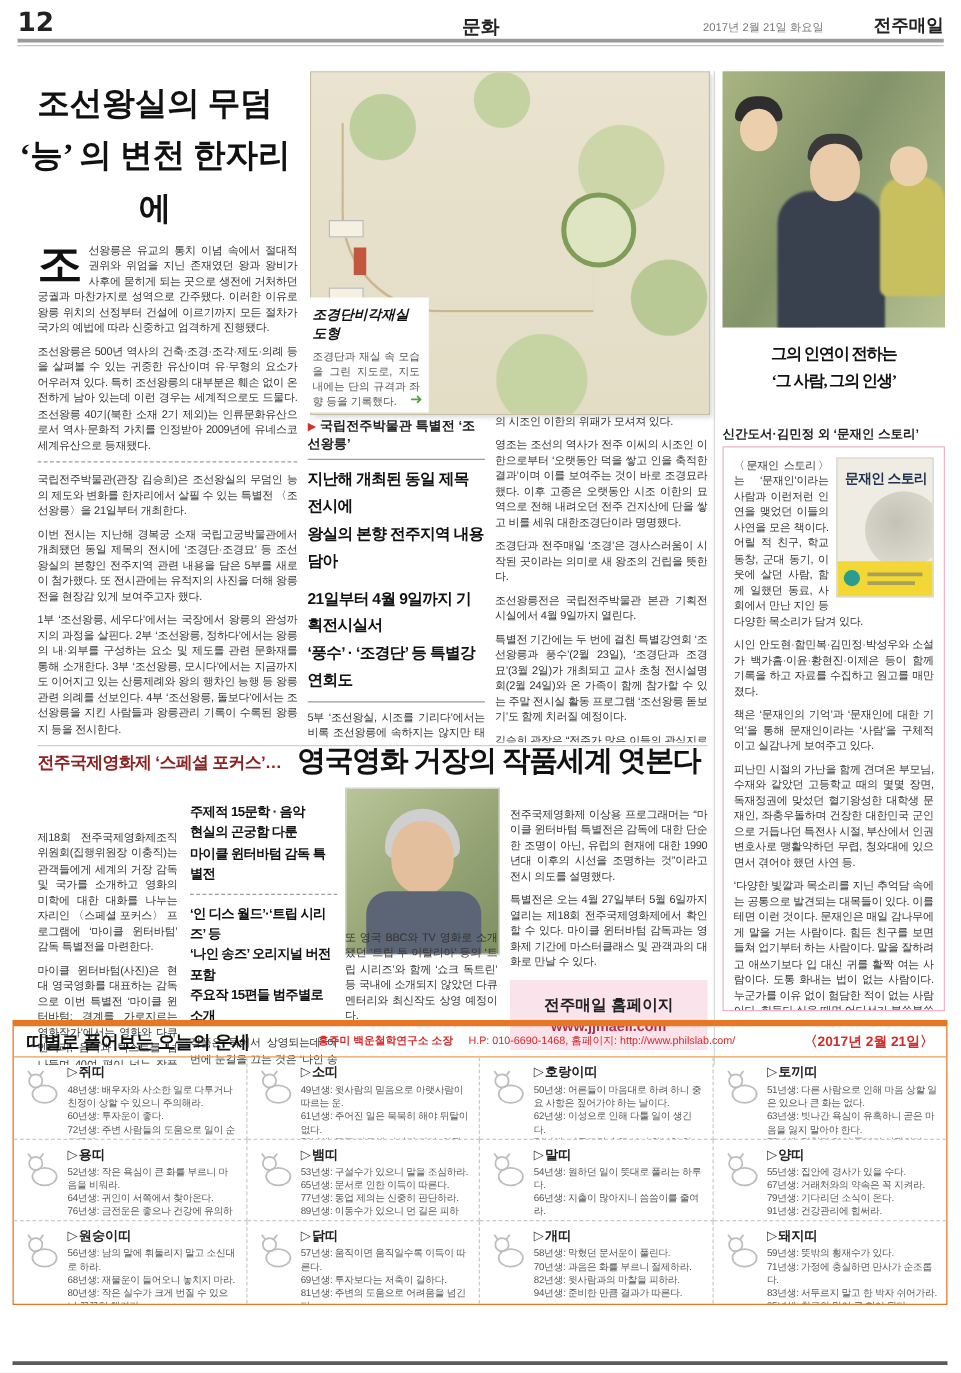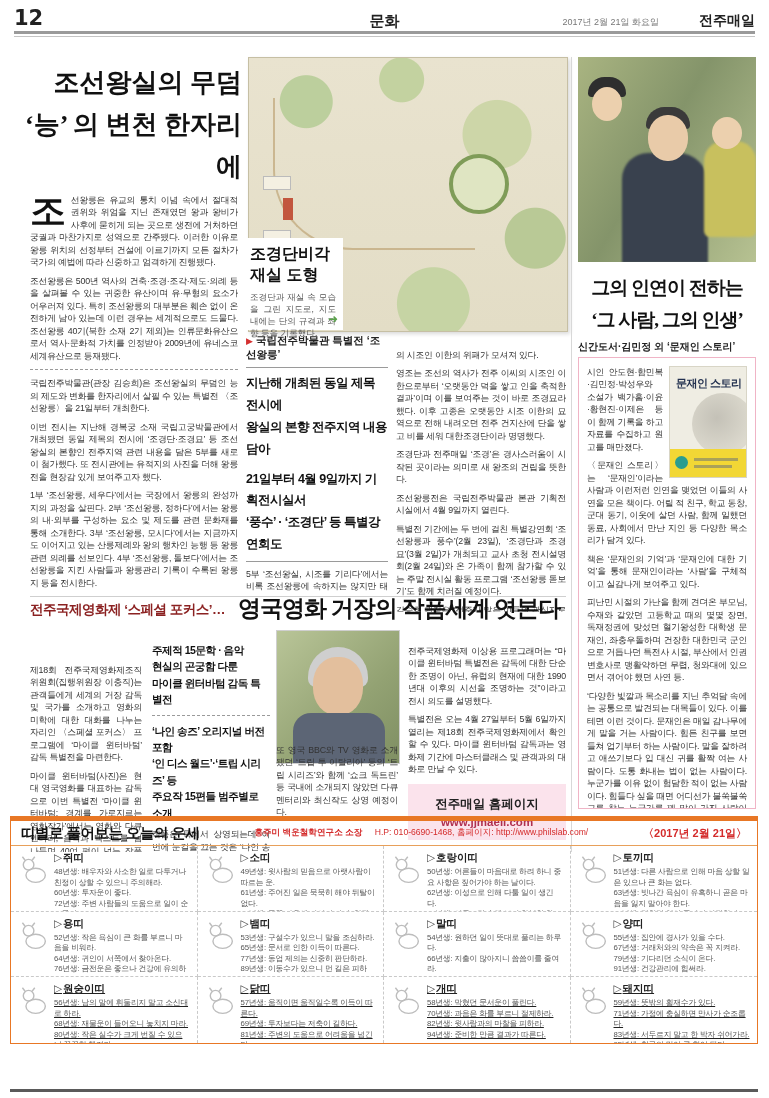--- a/index.html
+++ b/index.html
@@ -15,52 +15,52 @@
   .hdr-rule1{left:14px;top:31px;width:741px;height:3px;background:#9a9a9a;}
   .hdr-rule2{left:14px;top:36px;width:741px;height:1px;background:#c4c4c4;}
 
   
   .body-txt{font-size:8.8px;line-height:1.42;text-align:justify;color:#333;letter-spacing:-0.2px;}
   .body-txt p{margin:0 0 6px 0;text-indent:0;}
   .dashed-rule{border:none;border-top:1px dashed #9a9a9a;margin:7px 0;}
   .thin-rule{border:none;border-top:1px solid #9a9a9a;margin:5px 0;}
 
   
-  .m-headline{left:6px;top:62px;width:236px;text-align:right;
+  .m-headline{left:6px;top:62px;width:236px;text-align:center;
               font-family:"Liberation Serif","DejaVu Serif",serif;font-weight:600;
               font-size:26px;line-height:1.62;color:#111;}
   .map{left:248px;top:57px;width:318px;height:273px;background:
         radial-gradient(circle at 78% 28%,#cdd6a8 0 34px,transparent 35px),
         radial-gradient(circle at 18% 16%,#bccf9d 0 26px,transparent 27px),
         radial-gradient(circle at 48% 8%,#c3d2a0 0 22px,transparent 23px),
         radial-gradient(circle at 90% 66%,#b9c996 0 30px,transparent 31px),
         radial-gradient(circle at 58% 90%,#c6d4a4 0 36px,transparent 37px),
         linear-gradient(#e9e3cf,#e3ddc6);
         border:1px solid #c6bfa4;box-shadow:2px 2px 4px rgba(0,0,0,.15);}
   .map .ring{position:absolute;right:58px;top:96px;width:52px;height:52px;border:4px solid #7f9c58;
              border-radius:50%;background:#dfe5c2;}
   .map .trail{position:absolute;left:24px;top:40px;width:200px;height:150px;
               border-left:2px solid #b99c6a;border-bottom:2px solid #b99c6a;border-radius:0 0 0 80px;opacity:.6;}
   .map .tag-red{position:absolute;left:34px;top:140px;width:10px;height:22px;background:#c2563e;}
   .map .tag-w1{position:absolute;left:14px;top:118px;width:26px;height:12px;background:#f4f0e2;border:1px solid #bbb;}
   .map .tag-w2{position:absolute;left:14px;top:172px;width:26px;height:12px;background:#f4f0e2;border:1px solid #bbb;}
   .map-caption{left:243px;top:238px;width:100px;height:92px;background:#fff;padding:6px 7px;box-sizing:border-box;z-index:3;}
-  .map-caption .cap-title{font-size:16px;font-weight:bold;margin-bottom:5px;color:#111;}
+  .map-caption .cap-title{font-size:11px;font-weight:bold;margin-bottom:5px;color:#111;font-style:italic;}
   .map-caption .cap-body{font-size:8.6px;line-height:1.4;color:#555;text-align:justify;}
   .cap-arrow{position:absolute;right:5px;bottom:4px;color:#5aa24a;font-weight:bold;font-size:12px;}
 
   .col1{left:30px;top:194px;width:208px;height:398px;overflow:hidden;}
   .dropcap{float:left;font-family:"Liberation Serif",serif;font-size:36px;font-weight:700;
            line-height:.85;padding:2px 5px 0 0;color:#111;}
   .col2{left:246px;top:334px;width:142px;height:258px;overflow:hidden;}
   .kicker-row{font-size:10.5px;font-weight:bold;color:#222;margin-bottom:4px;}
   .kicker-row .tri{color:#d43030;margin-right:3px;font-size:9px;}
   .subhead{font-size:12.5px;font-weight:bold;line-height:1.75;color:#111;letter-spacing:-0.5px;}
   .col2 .body-txt{margin-top:6px;}
-  .col3{left:396px;top:349px;width:170px;height:263px;overflow:hidden;}
+  .col3{left:396px;top:331px;width:170px;height:263px;overflow:hidden;}
   .main-div{left:30px;top:596px;width:536px;height:1px;background:#cfcfcf;}
 
   
   .film-kicker{left:30px;top:601px;font-size:13.5px;font-weight:bold;color:#8b2121;letter-spacing:-0.5px;}
   .film-headline{left:232px;top:593px;width:334px;text-align:center;
                  font-family:"Liberation Serif","DejaVu Serif",serif;font-weight:600;
                  font-size:23px;color:#111;letter-spacing:-1px;}
   .film-c1{left:30px;top:664px;width:112px;height:188px;overflow:hidden;}
   .film-c2{left:152px;top:642px;width:118px;height:210px;overflow:hidden;}
   .film-sub{font-size:10.6px;font-weight:bold;line-height:1.55;color:#111;letter-spacing:-0.5px;}
@@ -82,21 +82,21 @@
             background:linear-gradient(120deg,#a9b481 0%,#84946a 45%,#b7c292 100%);}
   .sb-photo .fig-suit{position:absolute;left:44px;top:96px;width:86px;height:110px;background:#39414e;border-radius:26px 30px 0 0;filter:blur(1px);}
   .sb-photo .fig-face1{position:absolute;left:70px;top:58px;width:40px;height:46px;background:#e9cba9;border-radius:48%;filter:blur(.6px);}
   .sb-photo .fig-hair1{position:absolute;left:68px;top:50px;width:44px;height:22px;background:#3a3a3a;border-radius:20px 20px 4px 4px;filter:blur(.6px);}
   .sb-photo .fig-child{position:absolute;left:126px;top:84px;width:52px;height:96px;background:#c8c05e;border-radius:20px 20px 6px 6px;filter:blur(1px);}
   .sb-photo .fig-face2{position:absolute;left:134px;top:60px;width:30px;height:32px;background:#ecd0ae;border-radius:50%;filter:blur(.6px);}
   .sb-photo .fig-face3{position:absolute;left:14px;top:30px;width:30px;height:34px;background:#ecd0ae;border-radius:50%;filter:blur(.6px);}
   .sb-photo .fig-hair3{position:absolute;left:10px;top:20px;width:38px;height:20px;background:#2e2e2e;border-radius:18px 18px 4px 4px;filter:blur(.6px);}
   .sb-headline{left:578px;top:272px;width:178px;text-align:center;
                font-family:"Liberation Serif","DejaVu Serif",serif;font-weight:600;
-               font-size:19px;line-height:1.68;color:#111;letter-spacing:-1px;}
+               font-size:13px;line-height:1.68;color:#111;letter-spacing:-1px;}
   .sb-kicker{left:578px;top:340px;width:178px;text-align:left;font-size:10px;font-weight:bold;color:#222;}
   .sb-box{left:578px;top:357px;width:178px;height:452px;border:1px solid #f0b4c6;box-sizing:border-box;
           padding:8px 8px;overflow:hidden;}
   .book{float:right;width:76px;height:110px;margin:0 0 5px 6px;background:#efede3;border:1px solid #d8d5c6;
         position:relative;overflow:hidden;}
   .book .bk-title{font-size:11px;font-weight:bold;color:#22304f;padding:10px 0 0 6px;line-height:1.25;letter-spacing:-0.5px;}
   .book .bk-face{position:absolute;right:-8px;top:26px;width:62px;height:62px;border-radius:50%;
                  background:radial-gradient(circle at 40% 40%,#b9b6ac,#d8d5c9 70%);opacity:.8;}
   .book .bk-band{position:absolute;left:0;right:0;bottom:0;height:28px;background:#f2d735;}
   .book .bk-dot{position:absolute;left:5px;bottom:8px;width:13px;height:13px;border-radius:50%;background:#2a9d8f;}
@@ -110,21 +110,21 @@
              display:flex;align-items:center;padding:0 10px;gap:12px;box-sizing:border-box;}
   .horo-title{font-size:14.5px;font-weight:bold;color:#111;letter-spacing:-0.5px;}
   .horo-contact{flex:1;text-align:center;font-size:8.6px;color:#d42b2b;}
   .horo-contact b{margin-right:10px;}
   .horo-date{font-size:11px;font-weight:bold;color:#d42b2b;}
   .z-grid{position:absolute;left:0;right:0;top:25px;bottom:0;display:grid;
           grid-template-columns:repeat(4,1fr);grid-template-rows:repeat(3,1fr);}
   .z-cell{border-right:1px dashed #c9c9c9;border-bottom:1px dashed #c9c9c9;
           padding:5px 7px 2px 7px;display:flex;gap:6px;overflow:hidden;box-sizing:border-box;}
   .z-cell:nth-child(4n){border-right:none;}
-  .z-cell:nth-child(n+9){border-bottom:none;text-decoration:underline;}
+  .z-cell:nth-child(n+9){border-bottom:none;}
   .z-icon{flex:0 0 30px;margin-top:4px;}
   .z-label{font-size:10.5px;font-weight:bold;color:#222;margin-bottom:2px;}
   .z-label .mk{color:#444;margin-right:1px;}
   .z-line{font-size:7.8px;line-height:1.35;color:#555;letter-spacing:-0.2px;}
 
   .bottom-rule{left:10px;top:1089px;width:748px;height:3px;background:#5a5a5a;}
 </style>
 </head>
 <body>
 
@@ -207,22 +207,22 @@
   </div>
 
   <div class="abs film-c2">
     <div class="film-sub">
       <div>주제적 15문학 · 음악</div>
       <div>현실의 곤궁함 다룬</div>
       <div>마이클 윈터바텀 감독 특별전</div>
     </div>
     <hr class="dashed-rule">
     <div class="film-sub">
+      <div>‘인 디스 월드’·‘트립 시리즈’ 등</div>
       <div>‘나인 송즈’ 오리지널 버전 포함</div>
-      <div>‘인 디스 월드’·‘트립 시리즈’ 등</div>
       <div>주요작 15편들 범주별로 소개</div>
     </div>
     <div class="body-txt" style="margin-top:7px">
       <p>작품은 묶어서 상영되는데 이번에 눈길을 끄는 것은 ‘나인 송즈’의 오리지널 버전이다. 국내 개봉 당시 일부 장면이 삭제된 채 소개됐던 작품의 온전한 버전을 극장에서 만날 수 있는 흔치 않은 기회다.</p>
     </div>
   </div>
 
   <div class="abs film-photo">
     <div class="hair"></div>
     <div class="face"></div>
@@ -264,22 +264,22 @@
 
   <div class="abs sb-box body-txt">
     <div class="book">
       <div class="bk-title">문재인 스토리</div>
       <div class="bk-face"></div>
       <div class="bk-band"></div>
       <div class="bk-dot"></div>
       <div class="bk-bar1"></div>
       <div class="bk-bar2"></div>
     </div>
+    <p>〈문재인 스토리〉는 ‘문재인’이라는 사람과 이런저런 인연을 맺었던 이들의 사연을 모은 책이다. 어릴 적 친구, 학교 동창, 군대 동기, 이웃에 살던 사람, 함께 일했던 동료, 사회에서 만난 지인 등 다양한 목소리가 담겨 있다.</p>
     <p>시인 안도현·함민복·김민정·박성우와 소설가 백가흠·이윤·황현진·이제은 등이 함께 기록을 하고 자료를 수집하고 원고를 매만졌다.</p>
-    <p>〈문재인 스토리〉는 ‘문재인’이라는 사람과 이런저런 인연을 맺었던 이들의 사연을 모은 책이다. 어릴 적 친구, 학교 동창, 군대 동기, 이웃에 살던 사람, 함께 일했던 동료, 사회에서 만난 지인 등 다양한 목소리가 담겨 있다.</p>
     <p>책은 ‘문재인의 기억’과 ‘문재인에 대한 기억’을 통해 문재인이라는 ‘사람’을 구체적이고 실감나게 보여주고 있다.</p>
     <p>피난민 시절의 가난을 함께 견뎌온 부모님, 수재와 같았던 고등학교 때의 몇몇 장면, 독재정권에 맞섰던 혈기왕성한 대학생 문재인, 좌충우돌하며 건장한 대한민국 군인으로 거듭나던 특전사 시절, 부산에서 인권변호사로 맹활약하던 무렵, 청와대에 있으면서 겪어야 했던 사연 등.</p>
     <p>‘다양한 빛깔과 목소리를 지닌 추억담 속에는 공통으로 발견되는 대목들이 있다. 이를테면 이런 것이다. 문재인은 매일 감나무에게 말을 거는 사람이다. 힘든 친구를 보면 들쳐 업기부터 하는 사람이다. 말을 잘하려고 애쓰기보다 입 대신 귀를 활짝 여는 사람이다. 도통 화내는 법이 없는 사람이다. 누군가를 이유 없이 험담한 적이 없는 사람이다. 힘들다 싶을 때면 어디선가 불쑥불쑥 그를 찾는 누군가를 꽤 많이 가진 사람이다. 좋은 인연은 반드시 더 좋은 인연으로 이어지는 법이란 걸 믿는 사람이다. 함께 길을 가다 서점이 보이면 슬그머니 끌고 들어가 책을 사주는 사람이다. 시골 장에서 마늘 두 접을 사서 슬쩍 한 접을 건네주기도 하는 사람이다. 무엇보다, 노무현 전 대통령의 유서를 지금도 지갑 속에 간직하고 있는 사람이다……’</p>
 
   </div>
 
   <div class="abs horo">
     <div class="horo-head">
       <span class="horo-title">띠별로 풀어보는 오늘의 운세</span>
       <span class="horo-contact">

